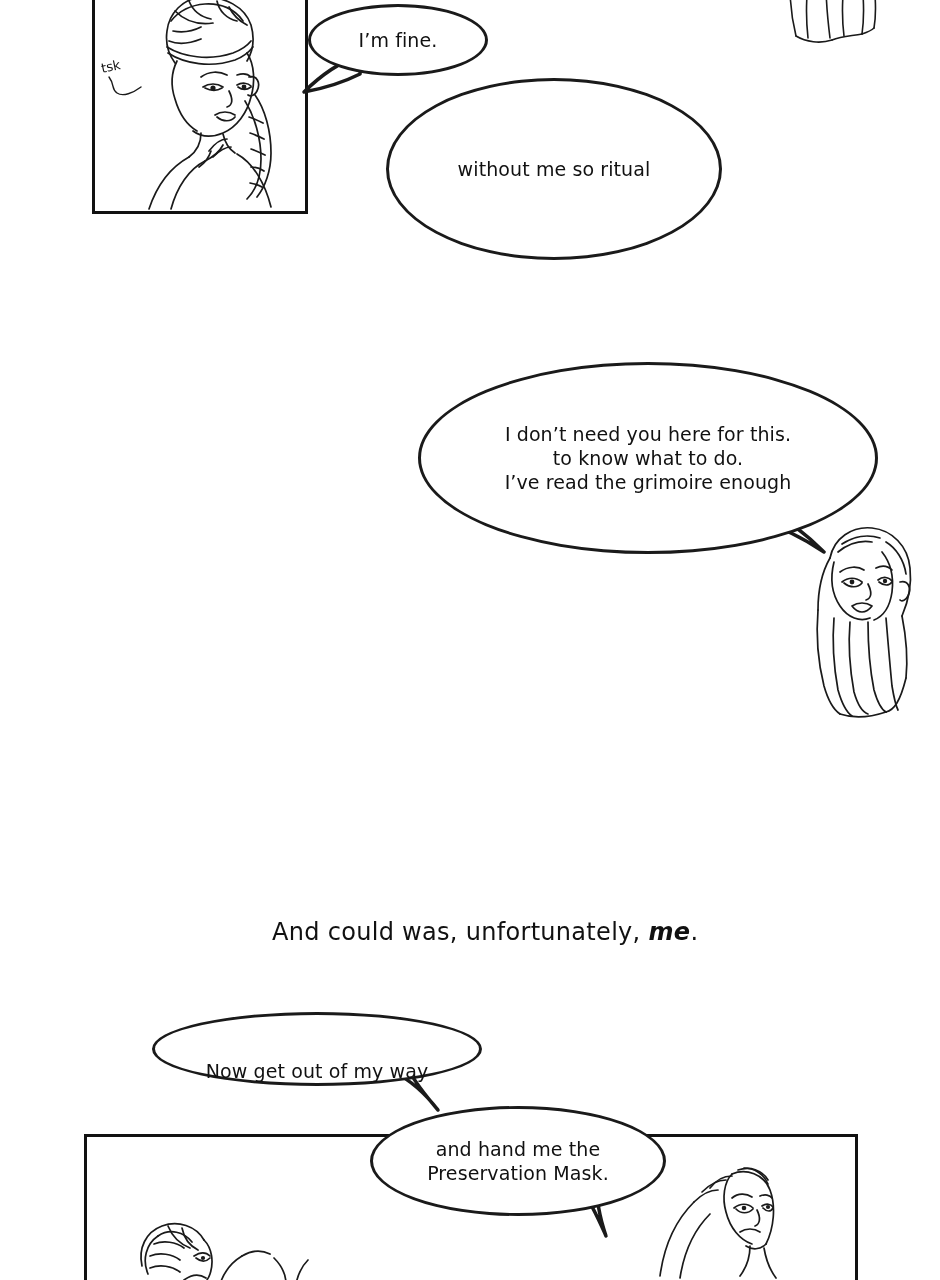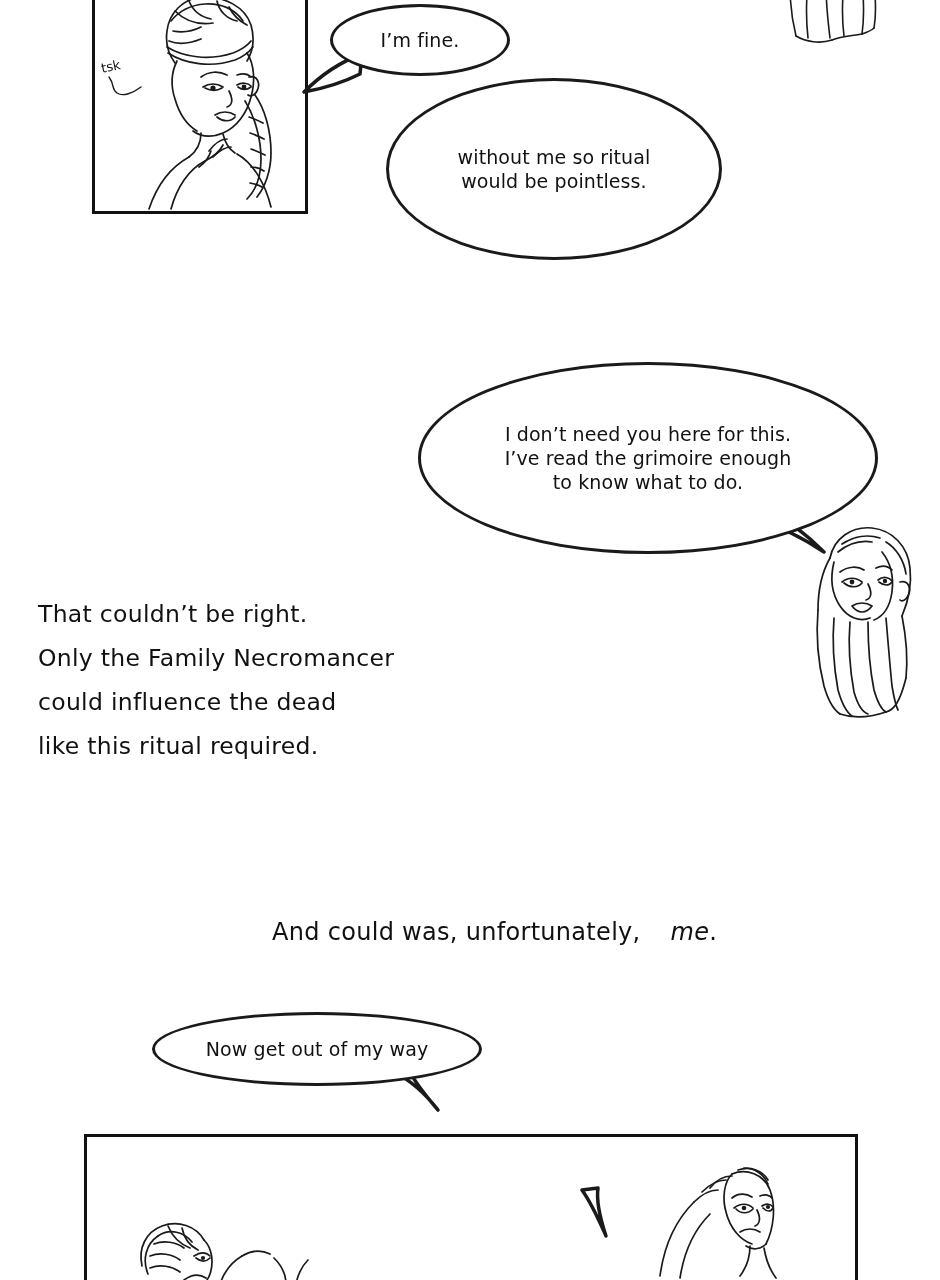--- a/index.html
+++ b/index.html
@@ -51,21 +51,21 @@
   }
   .tail svg { display: block; overflow: visible; }
   .narr-block { position: absolute; }
   .narr-line { margin-bottom: 16px; font-size: 23.5px; letter-spacing: .3px; }
   .narr-center {
     position: absolute;
     font-size: 24px;
     letter-spacing: .3px;
     white-space: nowrap;
   }
-  .narr-center .em { font-style: italic; font-weight: 400; margin-left: 22px; }
+  .narr-center .em { font-style: italic; font-weight: 700; }
 
   
   .art { position: absolute; }
   .art svg { display: block; overflow: visible; }
   .sfx {
     position: absolute;
     font-size: 13px;
     font-family: "DejaVu Sans", sans-serif;
     transform: rotate(-12deg);
   }
@@ -153,41 +153,40 @@
       <path d="M88 -4 C90 12 90 26 88 38"></path>
       <path d="M76 44 C82 42 86 40 88 38"></path>
     </svg>
   </div>
 
   <div class="tail" style="left:300px; top:48px; width:70px; height:56px;">
     <svg width="70" height="56" viewBox="0 0 70 56">
       <path d="M62 6 C40 14 22 26 4 44 C26 40 44 34 60 26 Z" fill="#fff" stroke="#1a1a1a" stroke-width="3.5" stroke-linejoin="round"></path>
     </svg>
   </div>
-  <div class="bubble round" style="left:330px; top:4px; width:180px; height:72px;">
+  <div class="bubble round" style="left:308px; top:4px; width:180px; height:72px;">
     <span class="txt">I’m fine.</span>
   </div>
 
   <div class="bubble round" style="left:386px; top:78px; width:336px; height:182px;">
     <span class="txt">
       <span style="display:block">without me so ritual</span>
-      <span style="display:block">would be pointless.</span>
     </span>
   </div>
 
   <div class="tail" style="left:740px; top:490px; width:100px; height:80px;">
     <svg width="100" height="80" viewBox="0 0 100 80">
       <path d="M4 8 C30 18 56 34 84 62 C66 50 42 36 14 30 Z" fill="#fff" stroke="#1a1a1a" stroke-width="3.5" stroke-linejoin="round"></path>
     </svg>
   </div>
   <div class="bubble round" style="left:418px; top:362px; width:460px; height:192px;">
     <span class="txt">
       <span style="display:block">I don’t need you here for this.</span>
+      <span style="display:block">to know what to do.</span>
       <span style="display:block">I’ve read the grimoire enough</span>
-      <span style="display:block">to know what to do.</span>
     </span>
   </div>
 
   <div class="art" style="left:790px; top:522px; width:130px; height:196px;">
     <svg width="130" height="196" viewBox="0 0 130 196" fill="none" stroke="#1a1a1a" stroke-width="1.7" stroke-linecap="round" stroke-linejoin="round">
 
       <path d="M40 36 C44 16 62 4 82 6 C102 8 118 24 120 46 C122 64 118 80 112 94"></path>
       <path d="M40 36 C32 50 28 68 28 88"></path>
 
       <path d="M44 40 C40 56 42 72 50 84 C58 96 70 100 80 96"></path>
@@ -217,46 +216,46 @@
       <path d="M78 100 C78 124 80 148 84 168 C88 182 92 188 96 190"></path>
       <path d="M96 96 C98 120 100 144 102 164 C104 176 106 184 108 188"></path>
       <path d="M112 94 C116 114 118 136 116 156"></path>
       <path d="M50 192 C62 196 78 196 96 190"></path>
       <path d="M96 190 C104 188 110 180 116 156"></path>
 
       <path d="M110 60 C118 58 122 66 118 74 C116 78 112 80 110 78"></path>
     </svg>
   </div>
 
-  <div class="narr-block" style="left:38px; top:600px; width:440px;">
-    <div class="narr-line">That couldn’t be right.</div>
-    <div class="narr-line">Only the Family Necromancer</div>
-    <div class="narr-line">could influence the dead</div>
-    <div class="narr-line"> like this ritual required.</div>
-  </div>
 
   <div class="narr-center" style="left:272px; top:918px;">
     <span>And could was, unfortunately, </span><span class="em">me</span><span>.</span>
   </div>
 
   <div class="tail" style="left:392px; top:1068px; width:60px; height:50px;">
     <svg width="60" height="50" viewBox="0 0 60 50">
       <path d="M2 4 C18 12 32 24 46 42 C34 28 24 16 18 4 Z" fill="#fff" stroke="#1a1a1a" stroke-width="3.5" stroke-linejoin="round"></path>
     </svg>
   </div>
-  <div class="bubble round" style="left:152px; top:1012px; width:330px; height:74px;">
+  <div class="bubble round" style="left:152px; top:1012px; width:330px; height:74px;align-items:flex-end;">
     <span class="txt">Now get out of my way</span>
   </div>
 
   <div class="panel" style="left:84px; top:1134px; width:774px; height:160px;"></div>
 
   <div class="tail" style="left:576px; top:1186px; width:60px; height:54px;">
     <svg width="60" height="54" viewBox="0 0 60 54">
       <path d="M6 4 C16 18 22 32 30 50 C24 32 20 16 22 2 Z" fill="#fff" stroke="#1a1a1a" stroke-width="3.5" stroke-linejoin="round"></path>
     </svg>
+  </div>
+  <div class="bubble round" style="left:370px; top:1106px; width:296px; height:110px;">
+    <span class="txt">
+      <span style="display:block">and hand me the</span>
+      <span style="display:block">Preservation Mask.</span>
+    </span>
   </div>
 
   <div class="art" style="left:654px; top:1146px; width:140px; height:136px;">
     <svg width="140" height="136" viewBox="0 0 140 136" fill="none" stroke="#1a1a1a" stroke-width="1.7" stroke-linecap="round" stroke-linejoin="round">
 
       <path d="M6 130 C10 100 22 74 40 56"></path>
       <path d="M26 132 C30 106 40 84 56 68"></path>
       <path d="M40 56 C48 48 56 44 64 44"></path>
       <path d="M48 46 C56 38 64 34 72 34"></path>
       <path d="M56 42 C62 34 70 30 78 30"></path>

